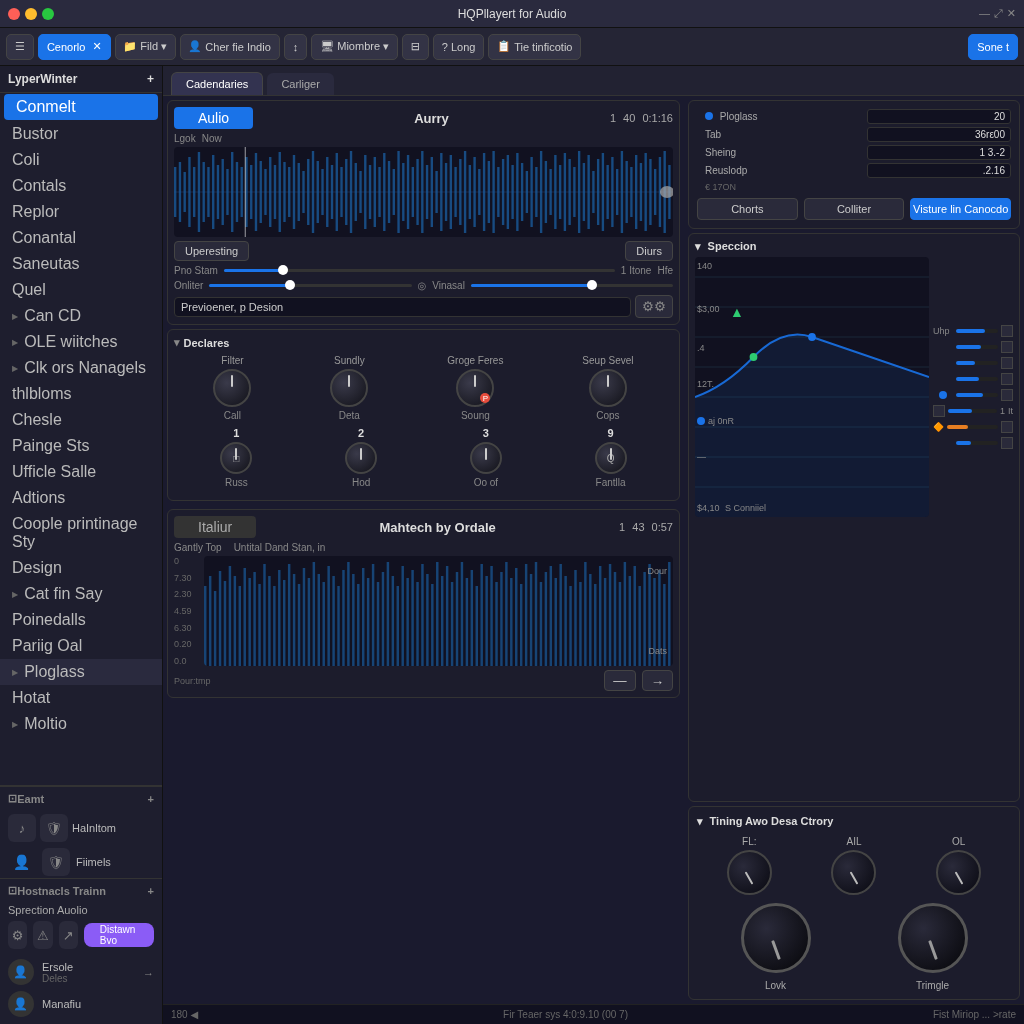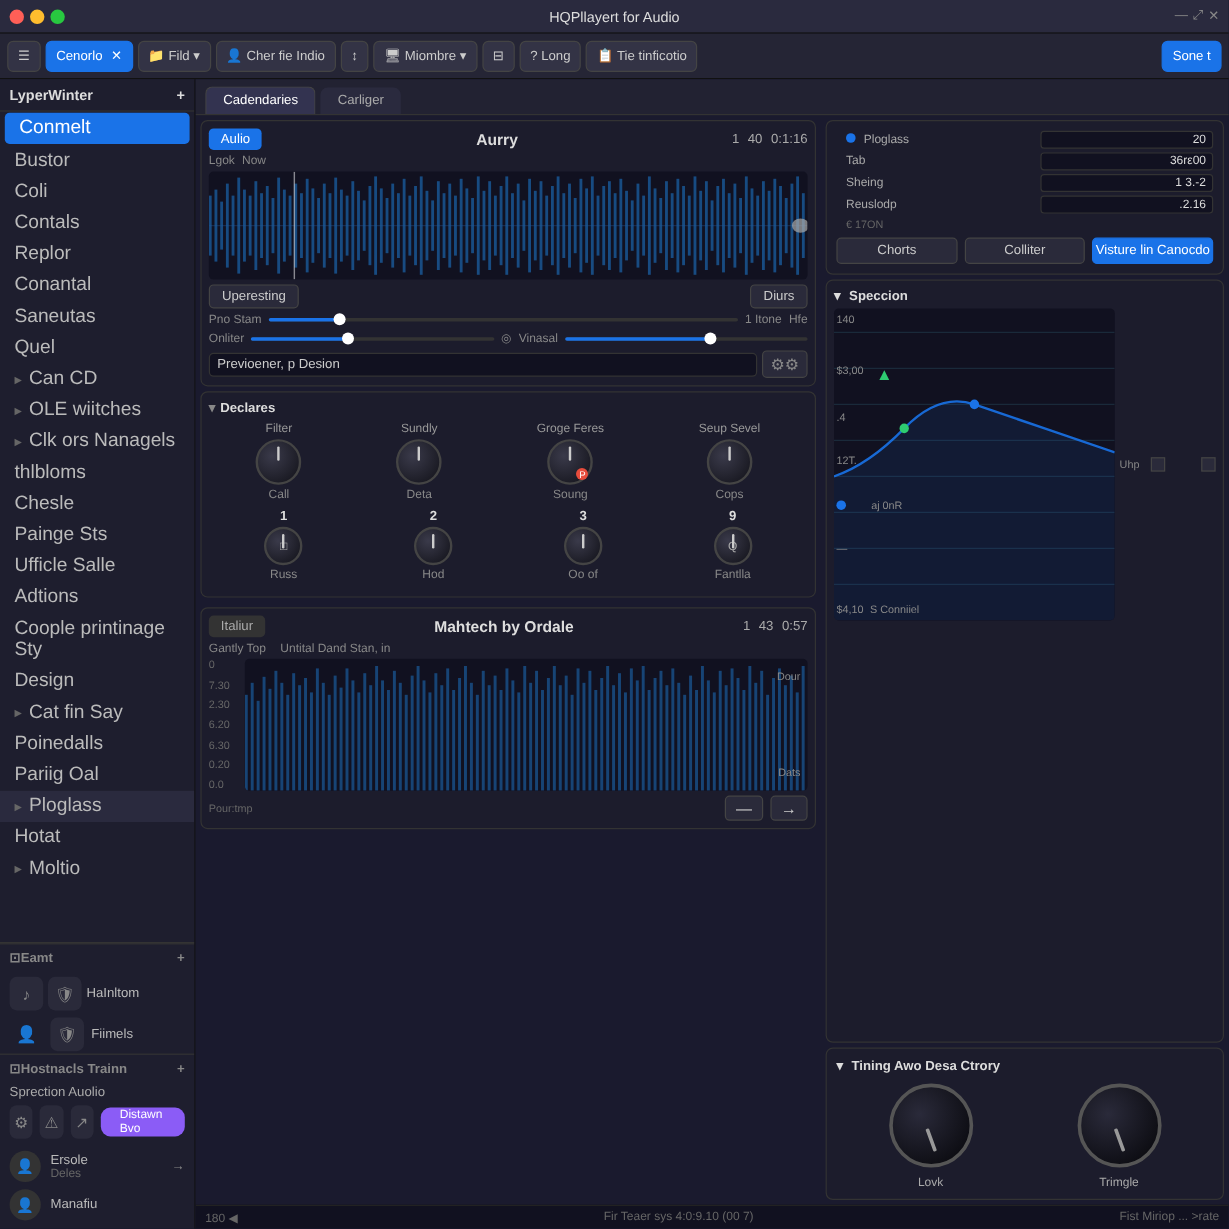--- a/index.html
+++ b/index.html
@@ -164,23 +164,23 @@
     .waveform-header {
       display: flex;
       align-items: center;
       justify-content: space-between;
       margin-bottom: 4px;
     }
     .waveform-tabs { display: flex; gap: 4px; }
     .waveform-tab {
       background: #1a73e8;
       color: white;
-      padding: 3px 10px;
+      padding: 3px 24px;
       border-radius: 4px;
-      font-size: 11px;
+      font-size: 14px;
       cursor: pointer;
     }
     .waveform-tab.inactive { background: #333; color: #aaa; }
     .waveform-title { font-size: 13px; font-weight: 600; color: #ddd; }
     .waveform-time { color: #aaa; font-size: 11px; }
     .waveform-canvas {
       width: 100%;
       height: 90px;
       background: #111120;
       border-radius: 4px;
@@ -936,21 +936,21 @@
             <span>Gantly Top</span>
             <span>Untital Dand Stan, in</span>
           </div>
 
           <div style="display:flex;height:110px;">
 
             <div style="display:flex;flex-direction:column;justify-content:space-between;font-size:9px;color:#666;padding-right:4px;width:30px">
               <span>0</span>
               <span>7.30</span>
               <span>2.30</span>
-              <span>6.20</span>
+              <span>4.59</span>
               <span>6.30</span>
               <span>0.20</span>
               <span>0.0</span>
             </div>
             <div style="flex:1;background:#111120;border-radius:4px;position:relative;overflow:hidden">
               <svg width="100%" height="100%" viewBox="0 0 380 110" preserveAspectRatio="none">
                 <g fill="#1a5a9a" opacity="0.7">
                   <rect x="0" y="30" width="2" height="80"></rect>
                   <rect x="4" y="20" width="2" height="90"></rect>
                   <rect x="8" y="35" width="2" height="75"></rect>
@@ -1107,21 +1107,21 @@
           </div>
 
           <div style="display:flex;height:260px;gap:4px">
 
             <div style="flex:1;position:relative;background:#111120;border-radius:4px;overflow:hidden">
               
               <div style="position:absolute;left:2px;top:4px;font-size:9px;color:#888">140</div>
               <div style="position:absolute;left:2px;top:18%;font-size:9px;color:#888">$3,00</div>
               <div style="position:absolute;left:2px;top:33%;font-size:9px;color:#888">.4</div>
               <div style="position:absolute;left:2px;top:47%;font-size:9px;color:#888">12T.</div>
-              <div style="position:absolute;left:2px;top:61%;font-size:9px;color:#888;display:flex;align-items:center;gap:21px">
+              <div style="position:absolute;left:2px;top:61%;font-size:9px;color:#888;display:flex;align-items:center;gap:3px">
                 <span style="width:8px;height:8px;border-radius:50%;background:#1a73e8;display:inline-block"></span>
                 <span>aj 0nR</span>
               </div>
               <div style="position:absolute;left:2px;top:75%;font-size:9px;color:#888">—</div>
 
               
               <div style="position:absolute;left:35px;top:18%;color:#2ecc71;font-size:14px">▲</div>
 
               
               <svg width="100%" height="100%" viewBox="0 0 240 260" preserveAspectRatio="none">
@@ -1141,21 +1141,21 @@
 
                 <circle cx="60" cy="100" r="4" fill="#2ecc71"></circle>
                 <circle cx="120" cy="80" r="4" fill="#1a73e8"></circle>
               </svg>
 
               
               <div style="position:absolute;bottom:4px;left:2px;font-size:9px;color:#888">$4,10</div>
               <div style="position:absolute;bottom:4px;left:30px;font-size:9px;color:#888">S Conniiel</div>
             </div>
 
-            <div style="display:flex;flex-direction:row;gap:4px;width:80px;justify-content:flex-start">
+            <div style="display:flex;flex-direction:column;gap:4px;width:80px;justify-content:center">
               <div style="display:flex;align-items:center;gap:3px">
                 <span style="font-size:9px;color:#888;width:20px">Uhp</span>
                 <div style="flex:1;height:4px;background:#222;border-radius:2px;position:relative">
                   <div style="position:absolute;left:0;top:0;height:100%;width:70%;background:#1a73e8;border-radius:2px"></div>
                 </div>
                 <span style="width:12px;height:12px;border:1px solid #444;background:#2a2a3a;display:inline-block;cursor:pointer"></span>
               </div>
               <div style="display:flex;align-items:center;gap:3px">
                 <span style="font-size:9px;color:#888;width:20px"></span>
                 <div style="flex:1;height:4px;background:#222;border-radius:2px;position:relative">
@@ -1210,20 +1210,34 @@
               </div>
             </div>
           </div>
         </div>
 
         <div class="timing-section">
           <div class="timing-header">
             <span style="margin-right:4px">▾</span>
             <span>Tining Awo Desa Ctrory</span>
           </div>
+          <div class="timing-knobs-top">
+            <div class="timing-knob-group">
+              <div class="timing-knob-label">FL:</div>
+              <div class="timing-knob-sm"></div>
+            </div>
+            <div class="timing-knob-group">
+              <div class="timing-knob-label">AIL</div>
+              <div class="timing-knob-sm"></div>
+            </div>
+            <div class="timing-knob-group">
+              <div class="timing-knob-label">OL</div>
+              <div class="timing-knob-sm"></div>
+            </div>
+          </div>
           <div class="timing-knobs-bottom">
             <div class="timing-knob-group">
               <div class="timing-knob-lg"></div>
               <div class="timing-knob-label" style="margin-top:4px">Lovk</div>
             </div>
             <div class="timing-knob-group">
               <div class="timing-knob-lg"></div>
               <div class="timing-knob-label" style="margin-top:4px">Trimgle</div>
             </div>
           </div>

